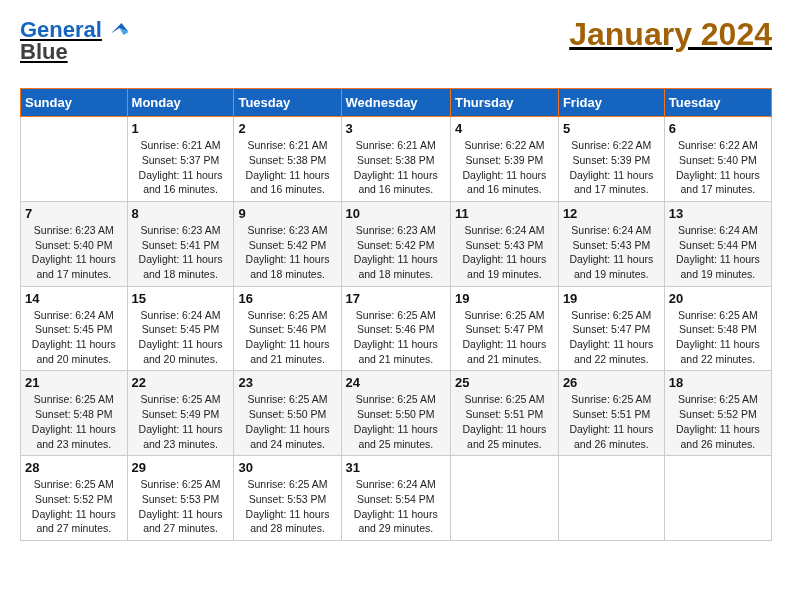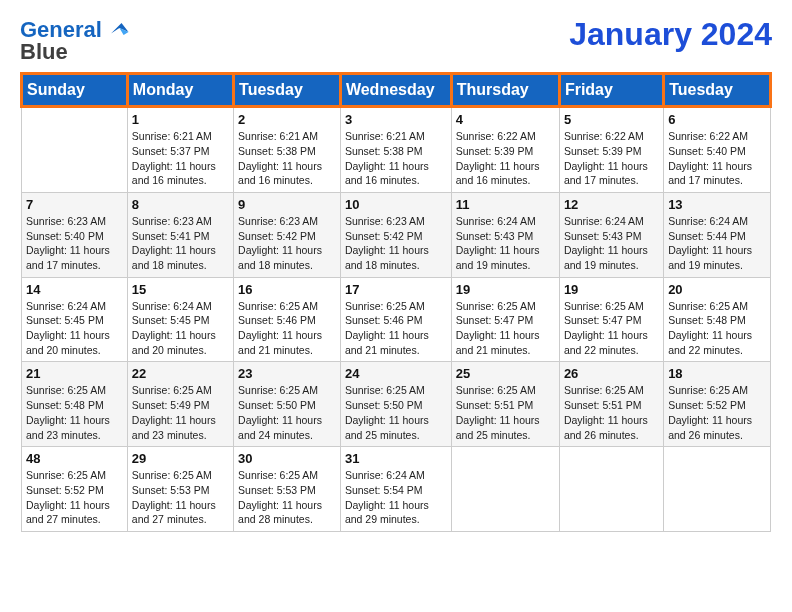--- a/index.html
+++ b/index.html
@@ -11,21 +11,22 @@
       overflow: hidden;
     }
     .page {
       width: 792px;
       padding: 16px 20px 10px 20px;
     }
     .header {
       display: flex;
       align-items: flex-start;
       justify-content: space-between;
-      margin-bottom: 8px;
+      margin-bottom: 24px;
+      text-decoration: underline;
     }
     .logo {
       display: flex;
       align-items: center;
     }
     .logo-text {
       font-size: 22px;
       font-weight: bold;
       color: #1a1a1a;
       line-height: 1.1;
@@ -37,39 +38,39 @@
       width: 28px;
       height: 28px;
       margin-left: 2px;
     }
     .title-block {
       text-align: right;
     }
     .main-title {
       font-size: 32px;
       font-weight: bold;
-      color: #1d4ed8;
+      color: #a16207;
     }
     .subtitle {
       font-size: 14px;
       color: #444;
     }
     table {
       width: 100%;
       border-collapse: collapse;
       font-size: 11px;
     }
     thead tr th {
       background-color: #1565c0;
       color: #fff;
       padding: 6px 4px;
       text-align: left;
-      font-size: 16px;
+      font-size: 13px;
       font-weight: bold;
-      border: 3px solid #f97316;
+      border: 1px solid #f97316;
     }
     tbody tr td {
       border: 1px solid #ccc;
       padding: 4px 4px;
       vertical-align: top;
       width: 113px;
       background: #fff;
       min-height: 80px;
     }
     tbody tr:nth-child(even) td {
@@ -78,20 +79,21 @@
     .day-num {
       font-weight: bold;
       font-size: 13px;
       margin-bottom: 2px;
       color: #111;
     }
     .day-info {
       color: #222;
       line-height: 1.4;
       font-size: 10.5px;
+      text-align: center;
     }
     .empty-cell {
       background: #fff !important;
     }
   </style>
 </head>
 <body>
 
 <div class="page">
   <div class="header">
@@ -320,21 +322,21 @@
           <td>
             <div class="day-num">18</div>
             <div class="day-info" style="white-space: pre-line;">Sunrise: 6:25 AM
 Sunset: 5:52 PM
 Daylight: 11 hours
 and 26 minutes.</div>
           </td>
         </tr>
         <tr>
           <td>
-            <div class="day-num">48</div>
+            <div class="day-num">28</div>
             <div class="day-info" style="white-space: pre-line;">Sunrise: 6:25 AM
 Sunset: 5:52 PM
 Daylight: 11 hours
 and 27 minutes.</div>
           </td>
           <td>
             <div class="day-num">29</div>
             <div class="day-info" style="white-space: pre-line;">Sunrise: 6:25 AM
 Sunset: 5:53 PM
 Daylight: 11 hours

